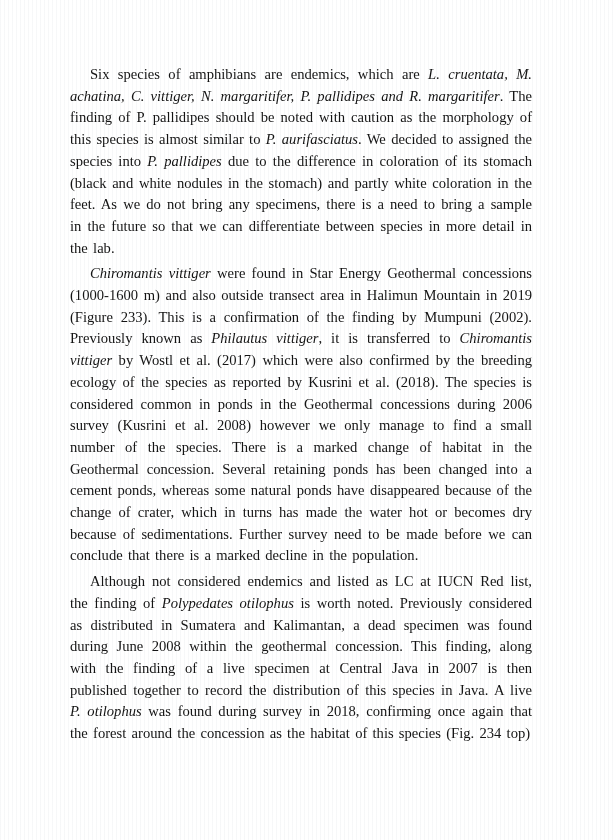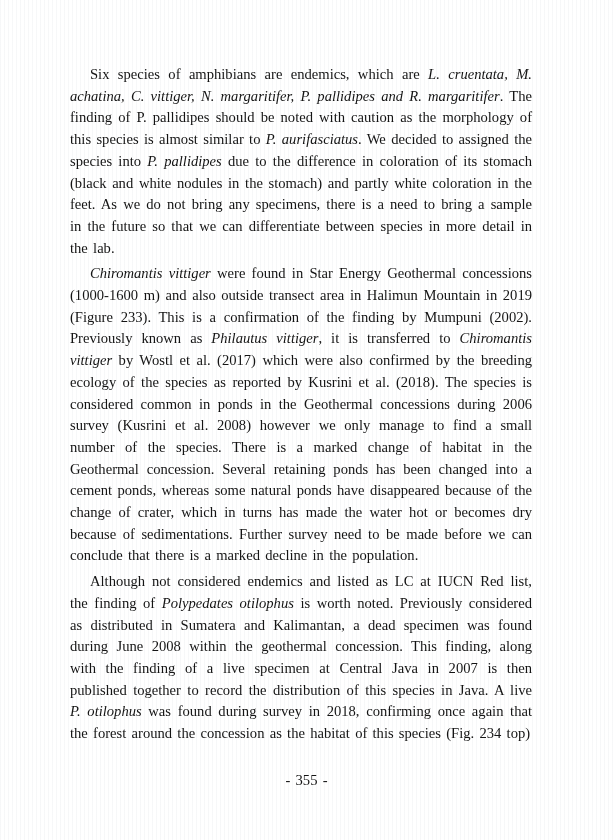--- a/index.html
+++ b/index.html
@@ -60,14 +60,13 @@
 
     <p><span>Six species of amphibians are endemics, which are </span><span class="it">L. cruentata, M. achatina, C. vittiger, N. margaritifer, P. pallidipes and R. margaritifer</span><span>. The finding of P. pallidipes should be noted with caution as the morphology of this species is almost similar to </span><span class="it">P. aurifasciatus</span><span>. We decided to assigned the species into </span><span class="it">P. pallidipes</span><span> due to the difference in coloration of its stomach (black and white nodules in the stomach) and partly white coloration in the feet. As we do not bring any specimens, there is a need to bring a sample in the future so that we can differentiate between species in more detail in the lab.</span></p>
 
     <p><span class="it">Chiromantis vittiger</span><span> were found in Star Energy Geothermal concessions (1000-1600 m) and also outside transect area in Halimun Mountain in 2019 (Figure 233). This is a confirmation of the finding by Mumpuni (2002). Previously known as </span><span class="it">Philautus vittiger</span><span>, it is transferred to </span><span class="it">Chiromantis vittiger</span><span> by Wostl et al. (2017) which were also confirmed by the breeding ecology of the species as reported by Kusrini et al. (2018). The species is considered common in ponds in the Geothermal concessions during 2006 survey (Kusrini et al. 2008) however we only manage to find a small number of the species. There is a marked change of habitat in the Geothermal concession. Several retaining ponds has been changed into a cement ponds, whereas some natural ponds have disappeared because of the change of crater, which in turns has made the water hot or becomes dry because of sedimentations. Further survey need to be made before we can conclude that there is a marked decline in the population.</span></p>
 
     <p><span>Although not considered endemics and listed as LC at IUCN Red list, the finding of </span><span class="it">Polypedates otilophus</span><span> is worth noted. Previously considered as distributed in Sumatera and Kalimantan, a dead specimen was found during June 2008 within the geothermal concession. This finding, along with the finding of a live specimen at Central Java in 2007 is then published together to record the distribution of this species in Java. A live </span><span class="it">P. otilophus</span><span> was found during survey in 2018, confirming once again that the forest around the concession as the habitat of this species (Fig. 234 top)</span></p>
 
 
   </div>
 
-  <div class="footer">- 355 -</div>
 </div>
 
 </body></html>

